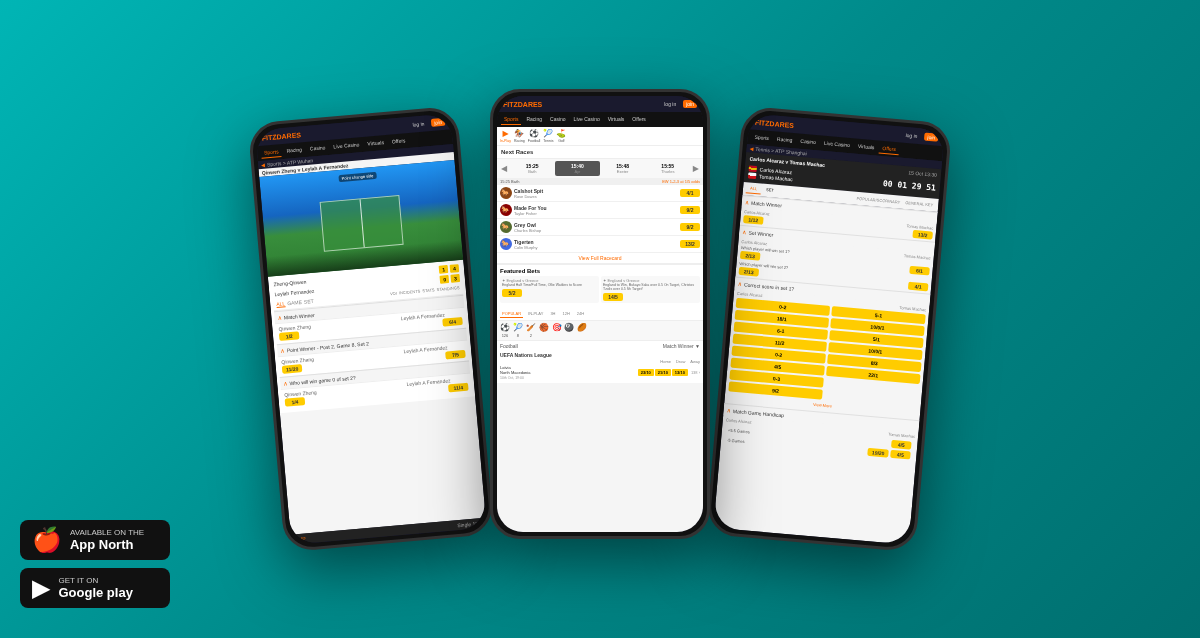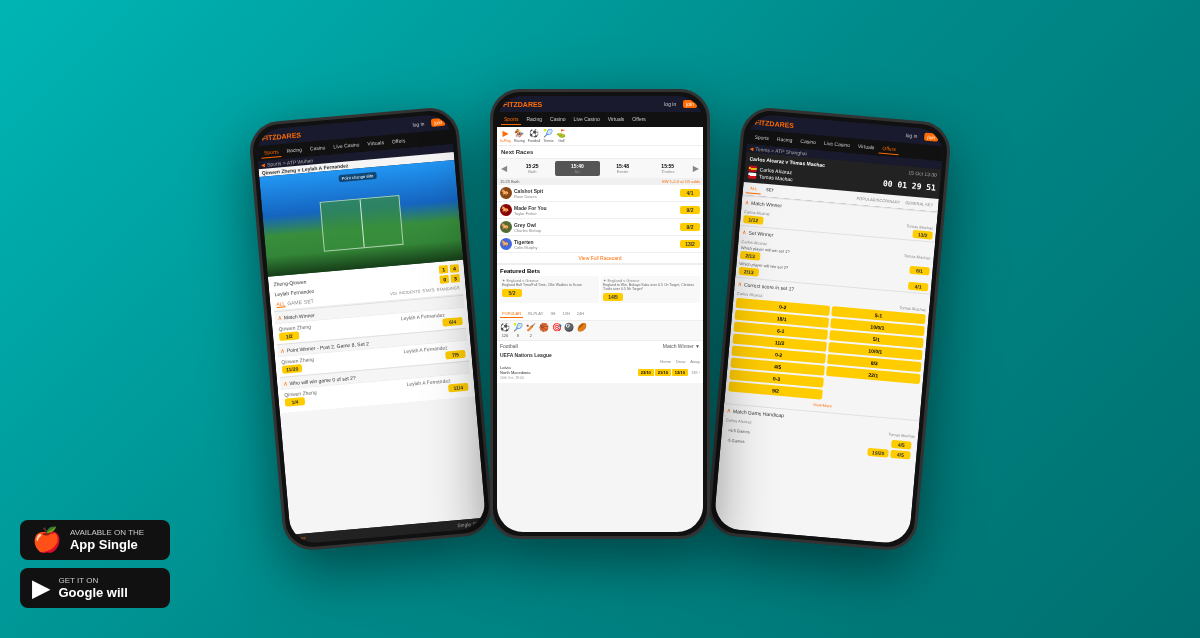--- a/index.html
+++ b/index.html
@@ -593,28 +593,28 @@
 </head>
 <body>
 
 <div class="main-content-area">
 
   <div class="app-badges">
     <div class="badge">
       <span class="badge-icon">🍎</span>
       <div class="badge-text">
         <span class="small">Available on the</span>
-        <span class="large">App Single</span>
+        <span class="large">App North</span>
       </div>
     </div>
     <div class="badge">
       <span class="badge-icon">▶</span>
       <div class="badge-text">
         <span class="small">Get it on</span>
-        <span class="large">Google will</span>
+        <span class="large">Google play</span>
       </div>
     </div>
   </div>
 
   <div class="phone-wrapper phone-left">
     <div class="phone">
       <div class="phone-screen">
 
         <div class="phone-header">
           <span class="phone-brand">FITZDARES</span>

